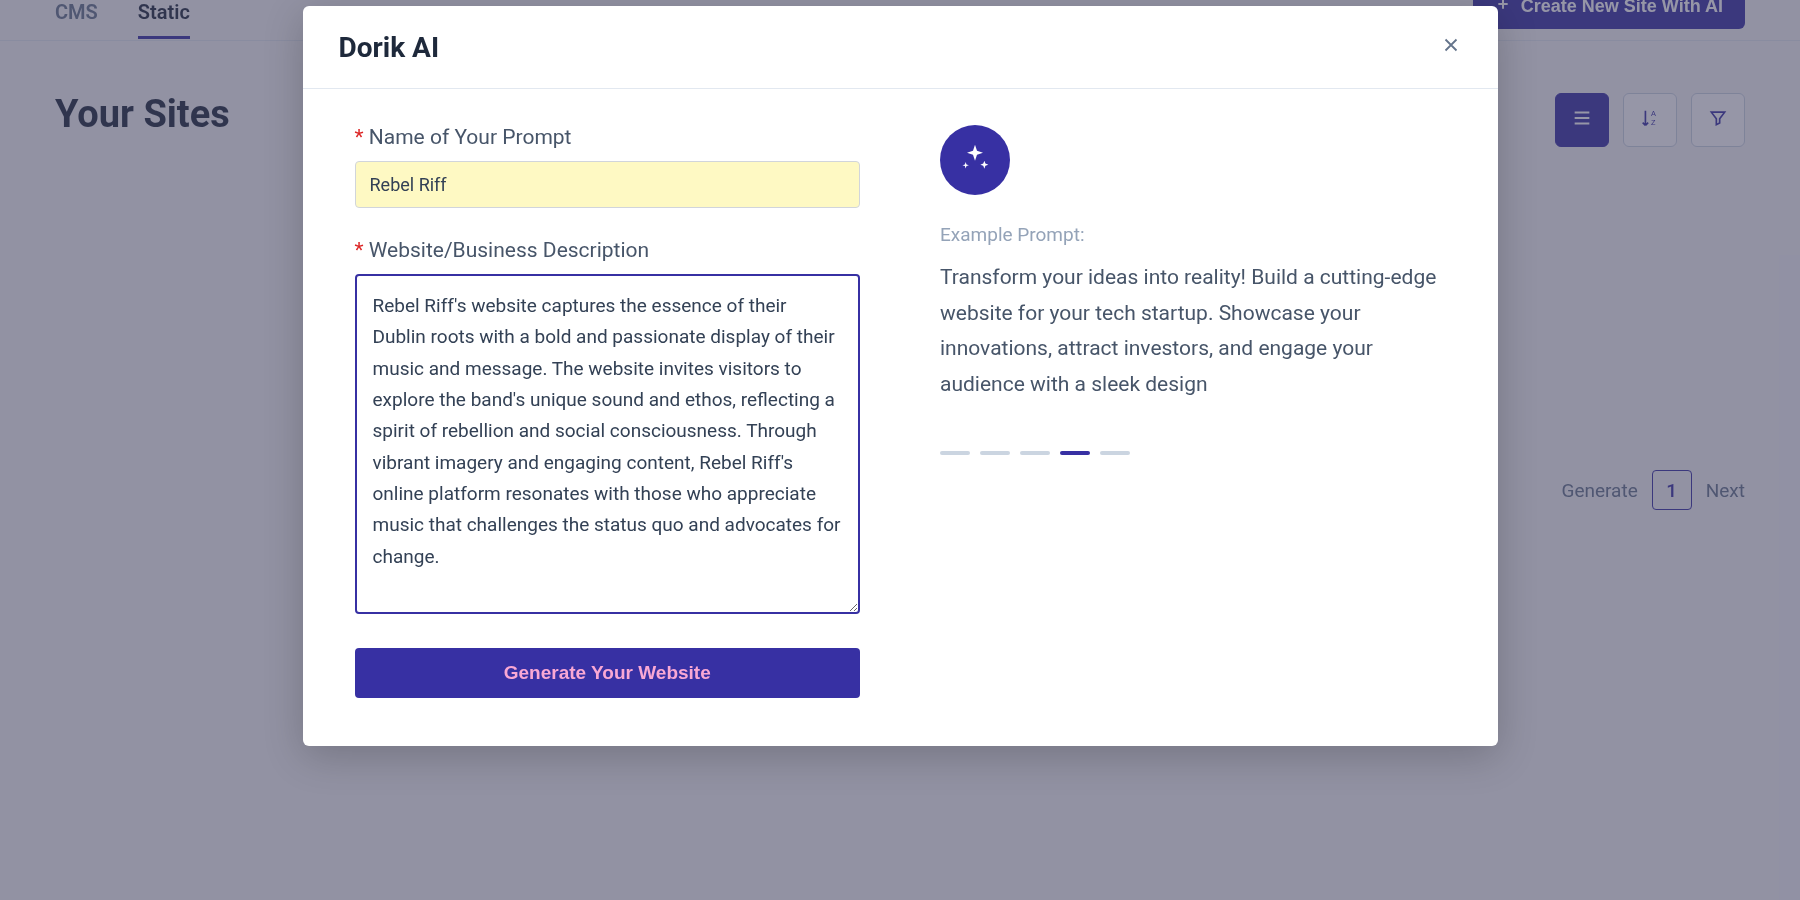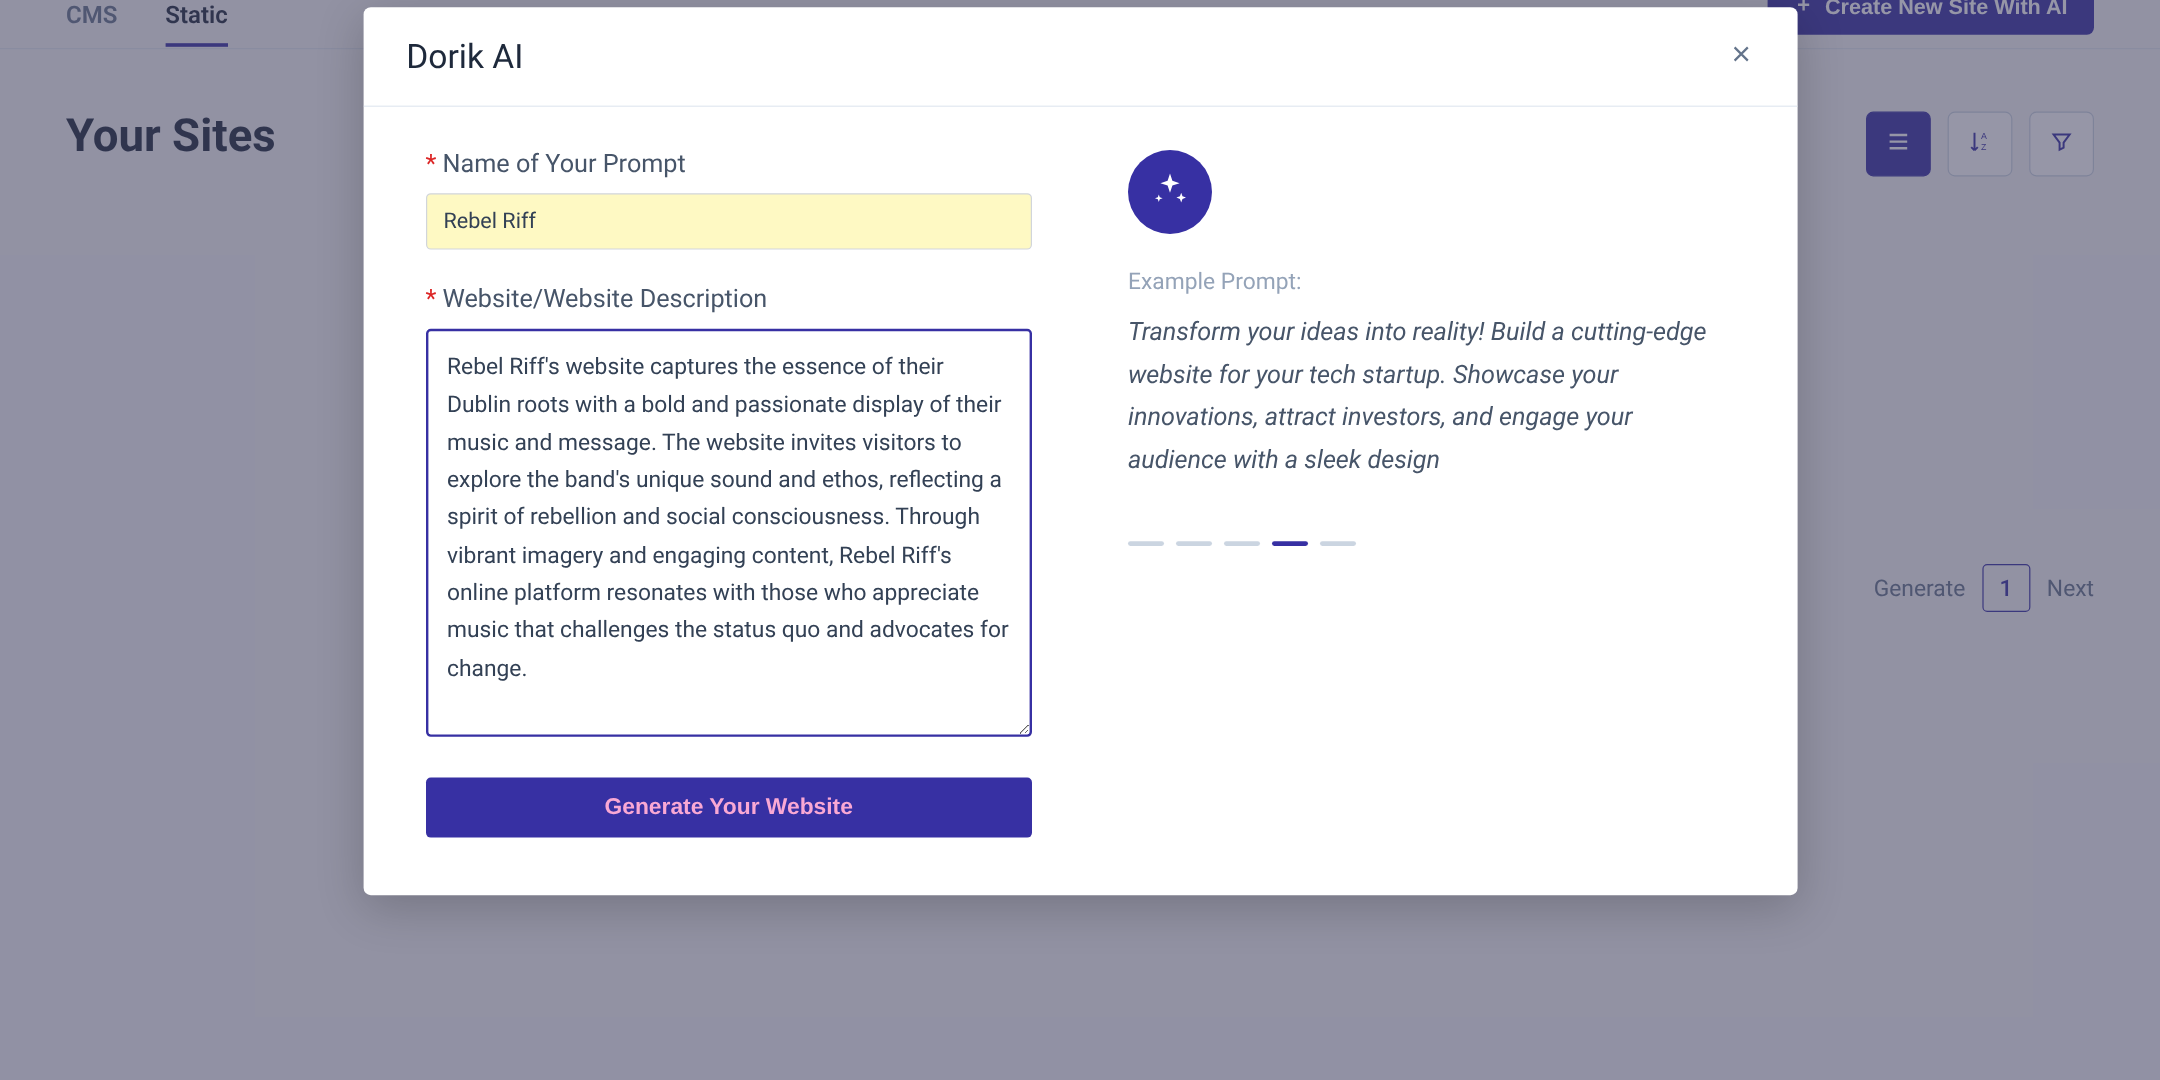--- a/index.html
+++ b/index.html
@@ -130,21 +130,21 @@
   }
   .modal-head {
     display: flex;
     justify-content: space-between;
     align-items: center;
     padding: 24px 32px 24px 36px;
     border-bottom: 1px solid #e2e8f0;
   }
   .modal-title {
     font-size: 28px;
-    font-weight: 400;
+    font-weight: 700;
     color: #1e293b;
   }
   .close {
     color: #64748b;
     cursor: pointer;
     padding: 4px;
   }
   .modal-body {
     display: flex;
     padding: 36px 52px 48px;
@@ -226,21 +226,20 @@
   .ai-sub {
     font-size: 19px;
     color: #94a3b8;
     margin-bottom: 14px;
   }
   .ai-body {
     font-size: 21px;
     color: #475569;
     line-height: 1.7;
     margin-bottom: 48px;
-    font-style: italic;
   }
   .dashes {
     display: flex;
     gap: 10px;
   }
   .dash {
     width: 30px;
     height: 4px;
     background: #cbd5e1;
     border-radius: 2px;
@@ -314,21 +313,21 @@
       </div>
     </div>
     <div class="modal-body">
 
       <div class="col">
         <div class="field">
           <label class="label req">Name of Your Prompt</label>
           <input class="input" type="text" value="Rebel Riff" style="">
         </div>
         <div class="field">
-          <label class="label req">Website/Website Description</label>
+          <label class="label req">Website/Business Description</label>
           <textarea class="textarea" style="">Rebel Riff's website captures the essence of their Dublin roots with a bold and passionate display of their music and message. The website invites visitors to explore the band's unique sound and ethos, reflecting a spirit of rebellion and social consciousness. Through vibrant imagery and engaging content, Rebel Riff's online platform resonates with those who appreciate music that challenges the status quo and advocates for change.</textarea>
         </div>
         <button class="submit">Generate Your Website</button>
       </div>
 
       <div class="col">
         <div class="ai-icon">
           <span>
             <svg width="32" height="32" viewBox="0 0 24 24" fill="currentColor">
                 <path d="M12 2l1.5 4.5L18 8l-4.5 1.5L12 14l-1.5-4.5L6 8l4.5-1.5L12 2z"></path>

